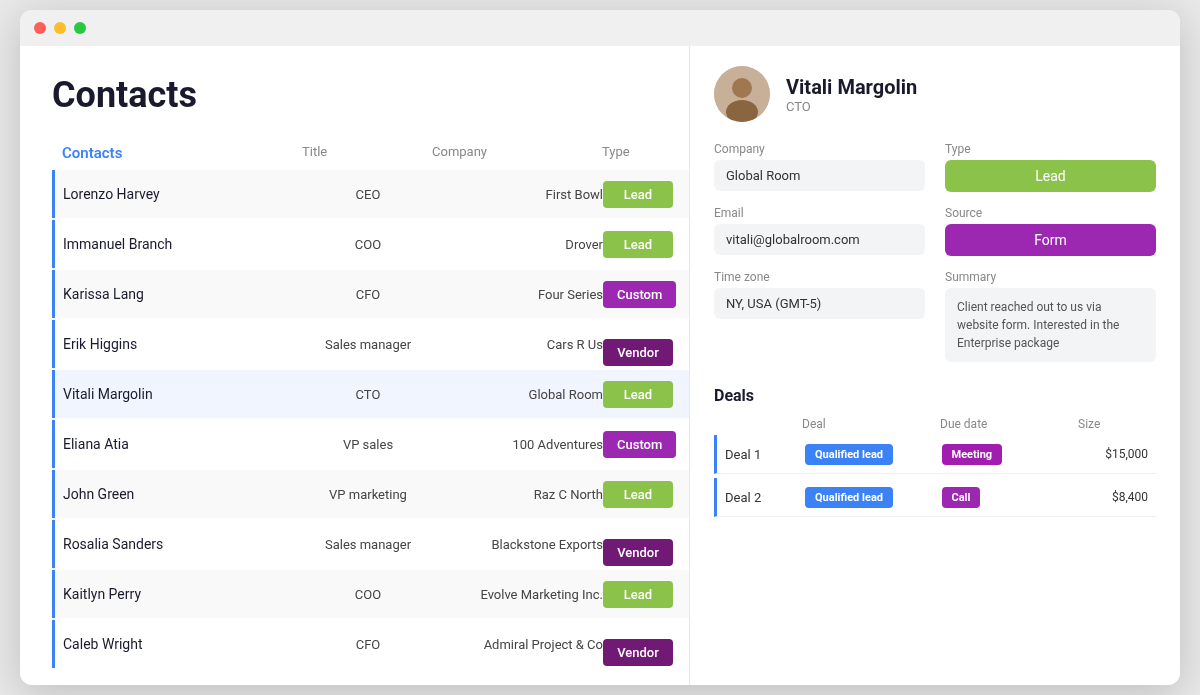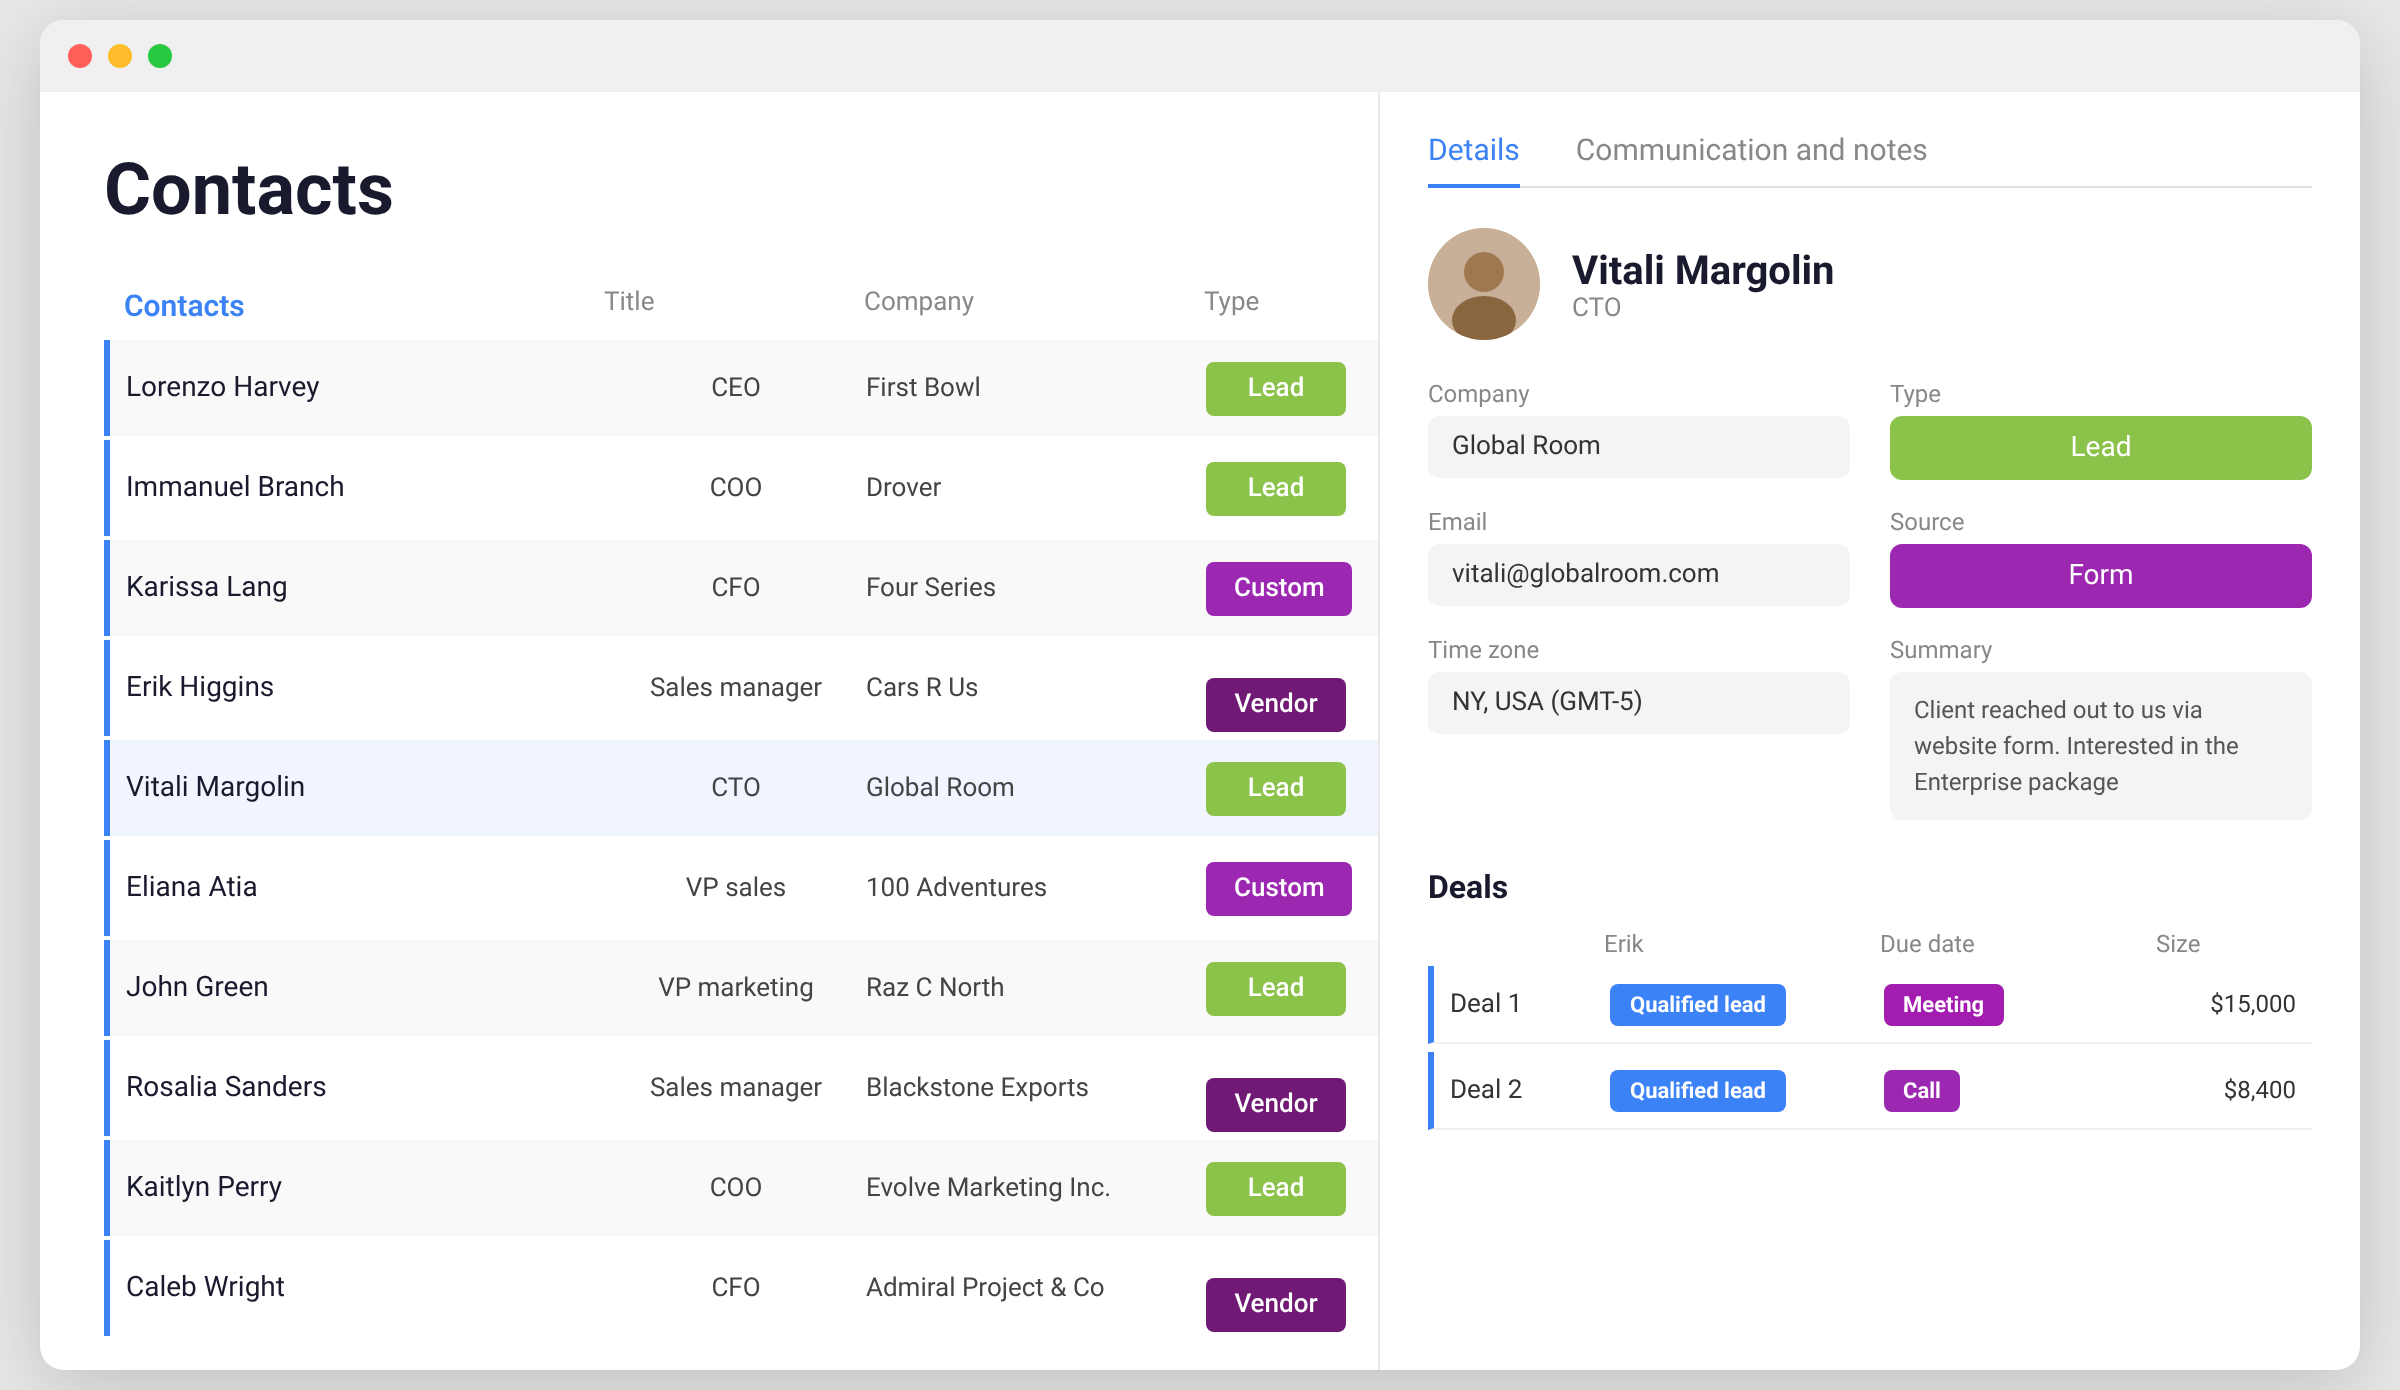--- a/index.html
+++ b/index.html
@@ -90,21 +90,21 @@
       padding: 14px 0;
     }
     .contact-title {
       font-size: 13px;
       color: #444;
       text-align: center;
     }
     .contact-company {
       font-size: 13px;
       color: #444;
-      text-align: left;
+      text-align: right;
     }
     .contact-type {
       display: flex;
       align-items: center;
       justify-content: flex-start;
     }
     .type-badge {
       padding: 6px 14px;
       border-radius: 4px;
       font-size: 13px;
@@ -347,24 +347,20 @@
     <div class="contact-company">Admiral Project &amp; Co</div>
     <div class="contact-type">
       <span class="type-badge type-vendor">Vendor</span>
     </div>
   </div>
           </div>
       </div>
     </div>
 
     <div class="right-panel">
-      <div class="detail-tabs">
-        <div class="detail-tab active">Details</div>
-        <div class="detail-tab">Communication and notes</div>
-      </div>
 
       <div class="contact-header">
         <div class="avatar">
           <svg width="56" height="56" viewBox="0 0 56 56" xmlns="http://www.w3.org/2000/svg">
             <circle cx="28" cy="28" r="28" fill="#c8b098"></circle>
             <ellipse cx="28" cy="22" rx="10" ry="10" fill="#a07850"></ellipse>
             <ellipse cx="28" cy="46" rx="16" ry="12" fill="#8a6640"></ellipse>
           </svg>
         </div>
         <div>
@@ -397,21 +393,21 @@
         <div class="detail-field">
           <label>Summary</label>
           <div class="summary-text">Client reached out to us via website form. Interested in the Enterprise package</div>
         </div>
       </div>
 
       <div class="deals-section">
         <div class="deals-title">Deals</div>
         <div class="deals-table-header">
           <div></div>
-          <div>Erik</div>
+          <div>Deal</div>
           <div>Due date</div>
           <div>Size</div>
         </div>
         <div id="deals-body">
             <div class="deal-row">
     <div class="deal-name">Deal 1</div>
     <div><span class="deal-badge deal-qualified">Qualified lead</span></div>
     <div><span class="deal-badge deal-meeting">Meeting</span></div>
     <div class="deal-size">$15,000</div>
   </div>

